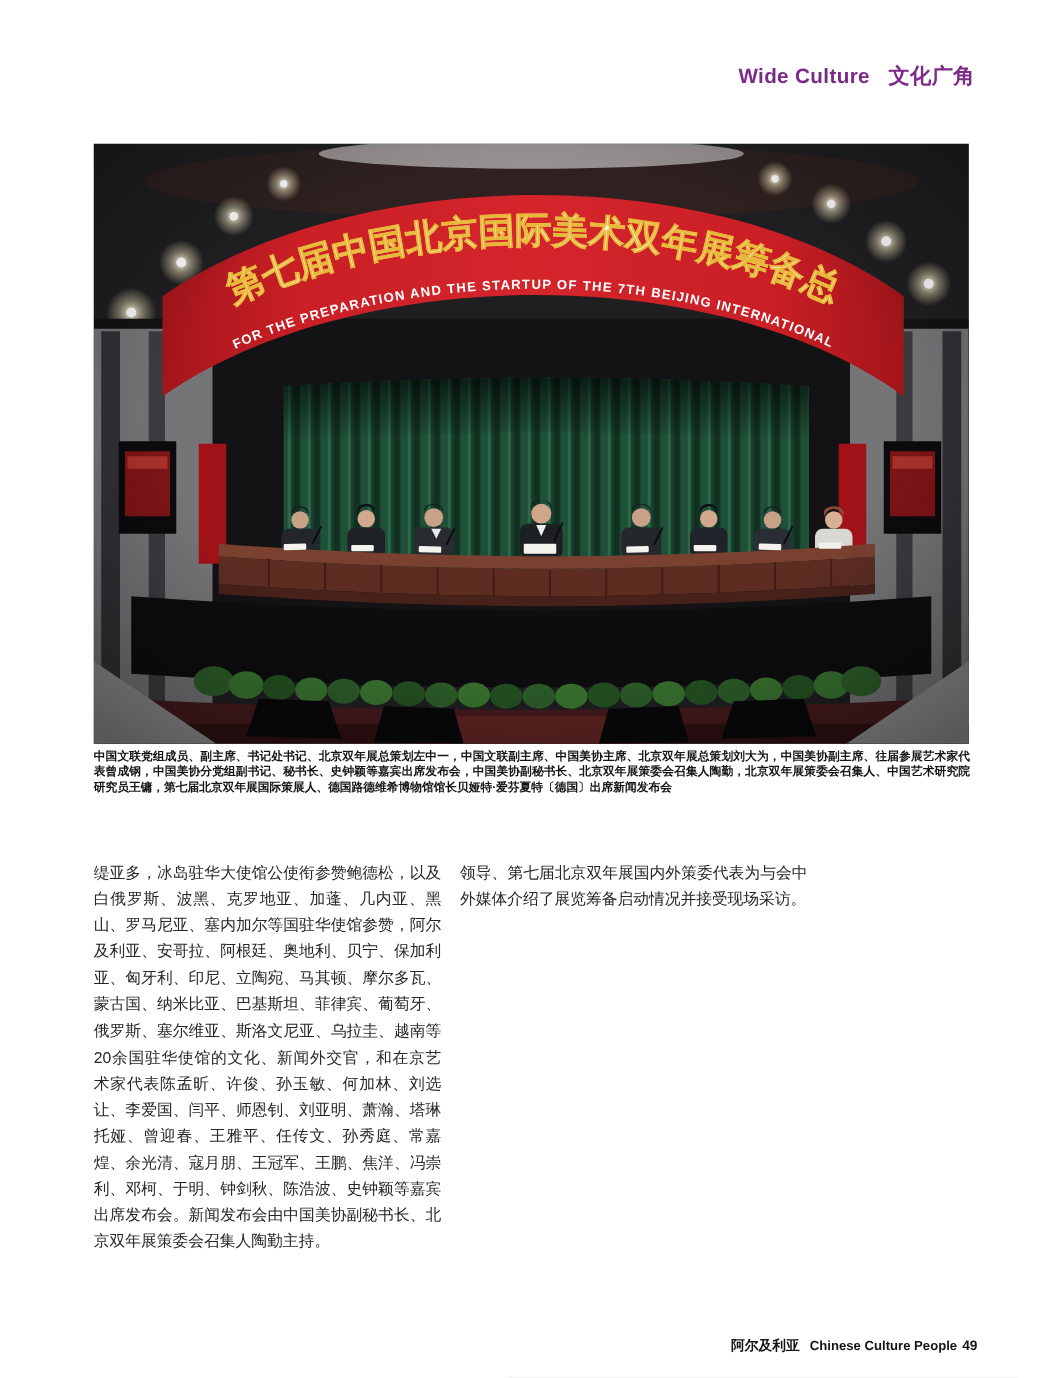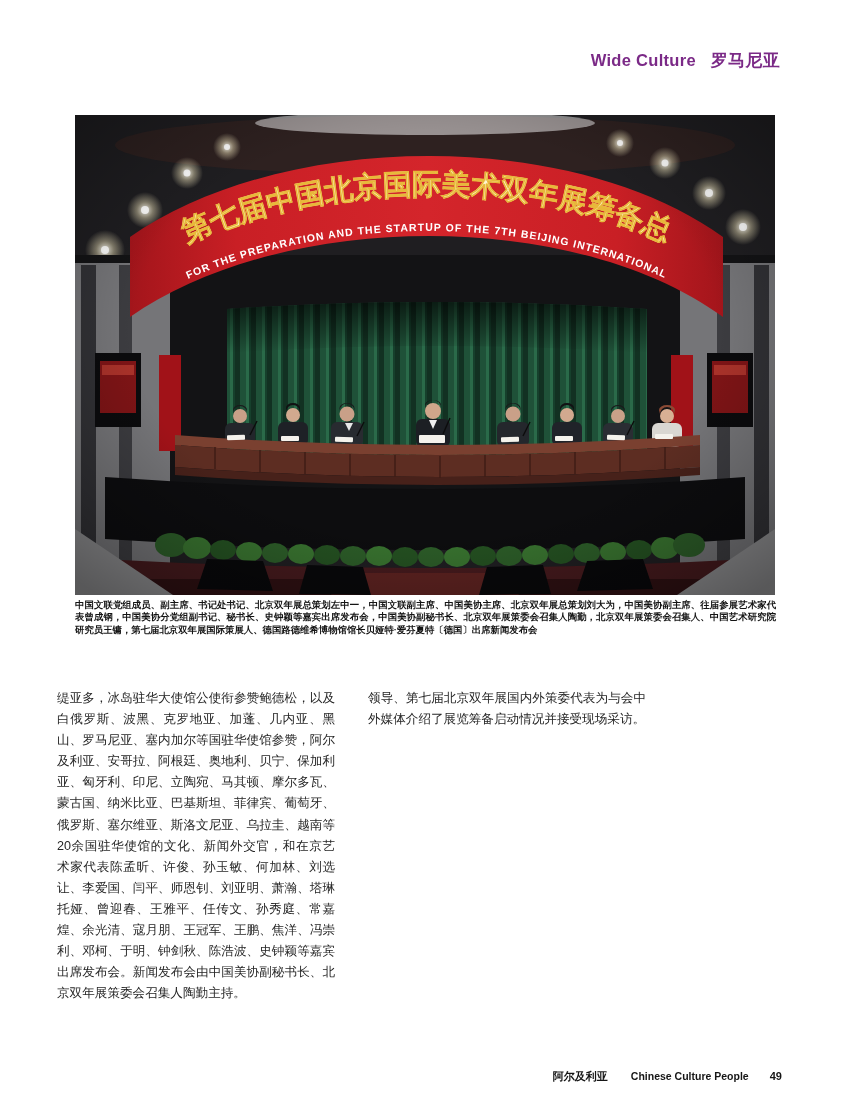--- a/index.html
+++ b/index.html
@@ -21,39 +21,39 @@
   .caption{
     position:absolute;left:75px;top:599px;width:701px;
     font-size:9.4px;line-height:12.4px;font-weight:bold;color:#141414;
     text-align:justify;
   }
   .col{
     position:absolute;top:688px;width:278px;
     font-size:12.6px;line-height:21.1px;color:#262626;
     text-align:justify;
   }
-  .col-left{left:57px;}
+  .col-left{left:75px;}
   .col-right{left:368px;}
   .col p{margin:0;}
   .col p.ind{text-indent:2em;}
   .footer{
     position:absolute;top:1069px;right:64px;
     font-size:11px;font-weight:bold;color:#151515;white-space:nowrap;
   }
-  .footer .en{font-size:10.5px;margin-left:20px;}
-  .footer .pg{margin-left:18px;}
+  .footer .en{font-size:10.5px;margin-left:5px;}
+  .footer .pg{margin-left:1px;}
 </style>
 </head>
 <body>
 
 <div class="page">
 
   <div class="header">
     <span class="en">Wide Culture</span>
-    <span class="cn">罗马尼亚</span>
+    <span class="cn">文化广角</span>
   </div>
 
   <div class="photo">
     <svg width="700" height="480" viewBox="0 0 700 480">
       <defs>
         <radialGradient id="glow" cx="50%" cy="50%" r="50%">
           <stop offset="0%" stop-color="#ffffff" stop-opacity="0.95"></stop>
           <stop offset="45%" stop-color="#fff3c8" stop-opacity="0.45"></stop>
           <stop offset="100%" stop-color="#fff3c8" stop-opacity="0"></stop>
         </radialGradient>

